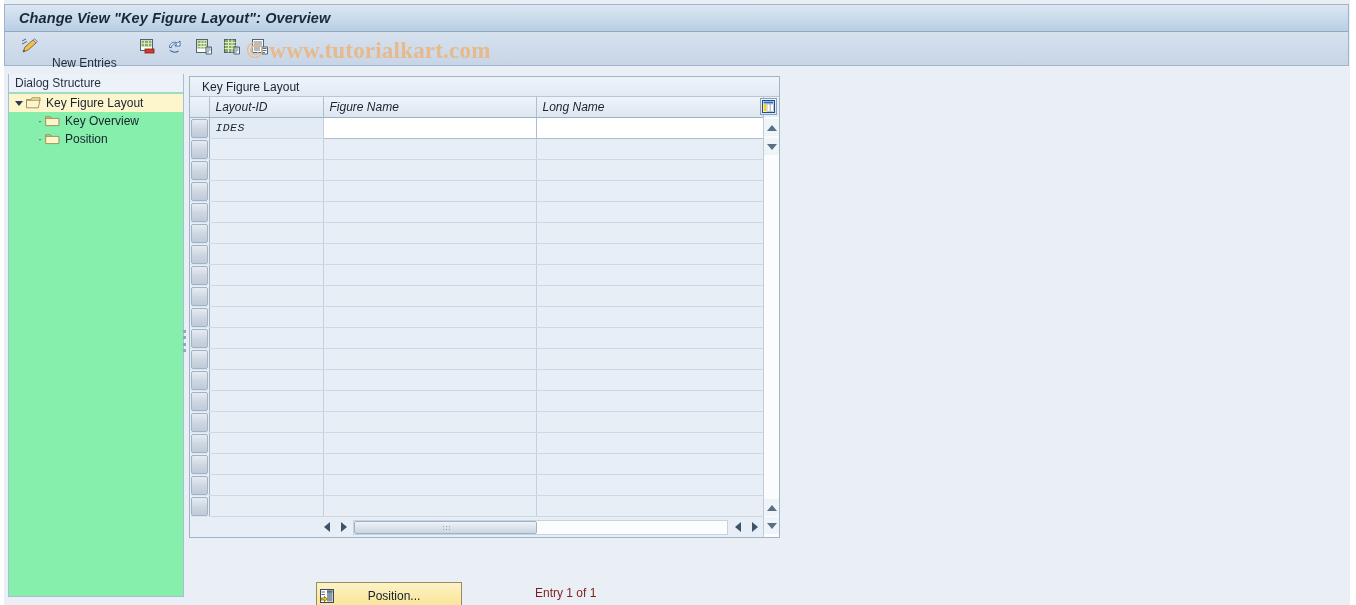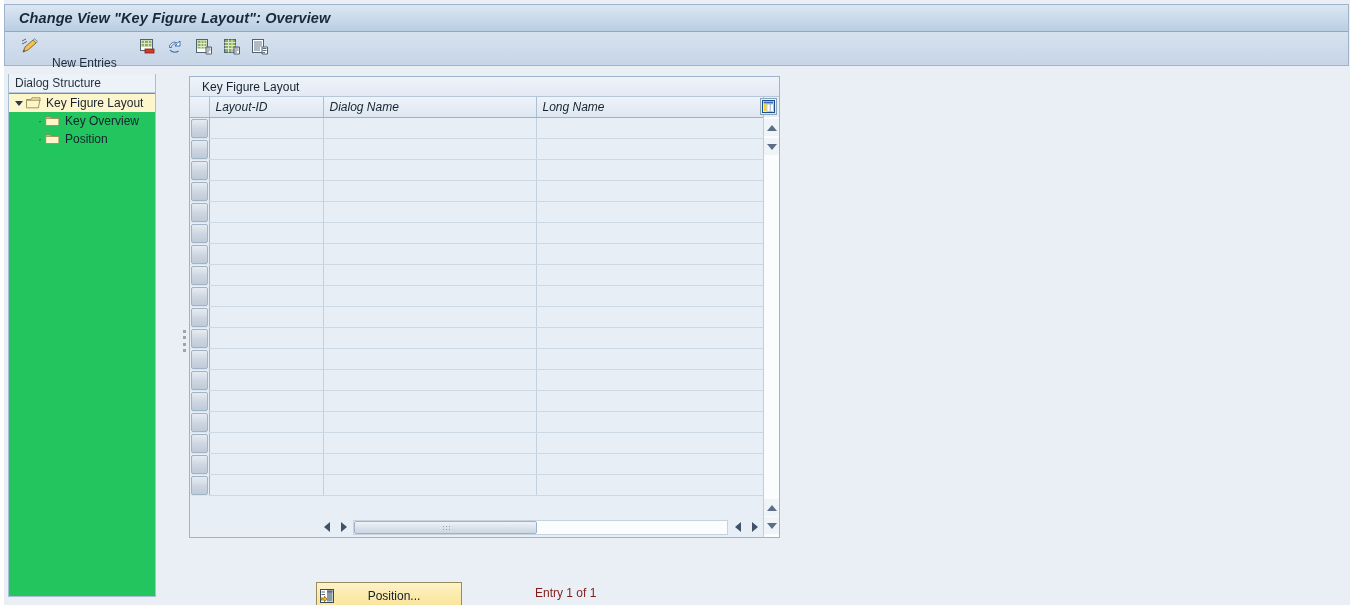--- a/index.html
+++ b/index.html
@@ -81,23 +81,23 @@
     color: #e8b98a;
     white-space: nowrap;
     letter-spacing: 0.2px;
     user-select: none;
   }
 
   
   .sidebar {
     position: absolute;
     left: 8px; top: 74px;
-    width: 148px; height: 523px;
-    box-sizing: border-box;
-    background: #22c55e;
+    width: 176px; height: 523px;
+    box-sizing: border-box;
+    background: #86efac;
     border: 1px solid #a8bed4;
     border-top: none;
   }
   .sidebar-header {
     height: 18px;
     background: #edf2f8;
     border-bottom: 1px solid #b9c9da;
     display: flex;
     align-items: center;
     padding-left: 6px;
@@ -469,20 +469,21 @@
         <svg width="18" height="18" viewBox="0 0 18 18">
           <rect x="1.5" y="1.5" width="11" height="13" fill="#ffffff" stroke="#4e6374" stroke-width="1"></rect>
           <path d="M3 4 L11 4 M3 6 L11 6 M3 8 L11 8 M3 10 L9 10 M3 12 L9 12" stroke="#52677a" stroke-width="0.9"></path>
           <path d="M11 9 L16.5 9 L16.5 16 L11 16 Z" fill="#ffffff" stroke="#4e6374" stroke-width="1"></path>
           <path d="M11.5 10.5 L15.5 10.5 M11.5 12.5 L15.5 12.5 M11.5 14.5 L14 14.5" stroke="#4e6374" stroke-width="0.9"></path>
         </svg>
       </span>
     </div>
   </div>
 
+  <div class="watermark">© www.tutorialkart.com</div>
 
   <div class="sidebar">
     <div class="sidebar-header">Dialog Structure</div>
     <div class="tree">
 
       <div class="tree-row root">
         <span class="twisty"></span>
         <span class="folder">
           <svg width="15" height="12" viewBox="0 0 15 12">
             <path d="M0.5 2.5 L5 2.5 L6 0.8 L14 0.8 L14 4 L0.5 4 Z" fill="#f7e9a8" stroke="#9a8b4e" stroke-width="0.9"></path>
@@ -533,25 +534,33 @@
         <colgroup>
           <col class="c-sel">
             <col class="c-id">
             <col class="c-short">
             <col class="c-long">
         </colgroup>
         <thead>
           <tr>
             <th class="sel-head"></th>
             <th>Layout-ID</th>
-            <th>Dialog Name</th>
+            <th>Figure Name</th>
             <th>Long Name</th>
           </tr>
         </thead>
         <tbody>
+          <tr class="first-row">
+            <td class="selcell">
+                <div class="sel-box"></div>
+              </td>
+            <td class="mono">IDES</td>
+            <td class="editable"></td>
+            <td class="editable"></td>
+          </tr>
         <tr>
               <td class="selcell">
                 <div class="sel-box"></div>
               </td>
               <td>&nbsp;</td>
               <td>&nbsp;</td>
               <td>&nbsp;</td>
             </tr>
             <tr>
               <td class="selcell">

